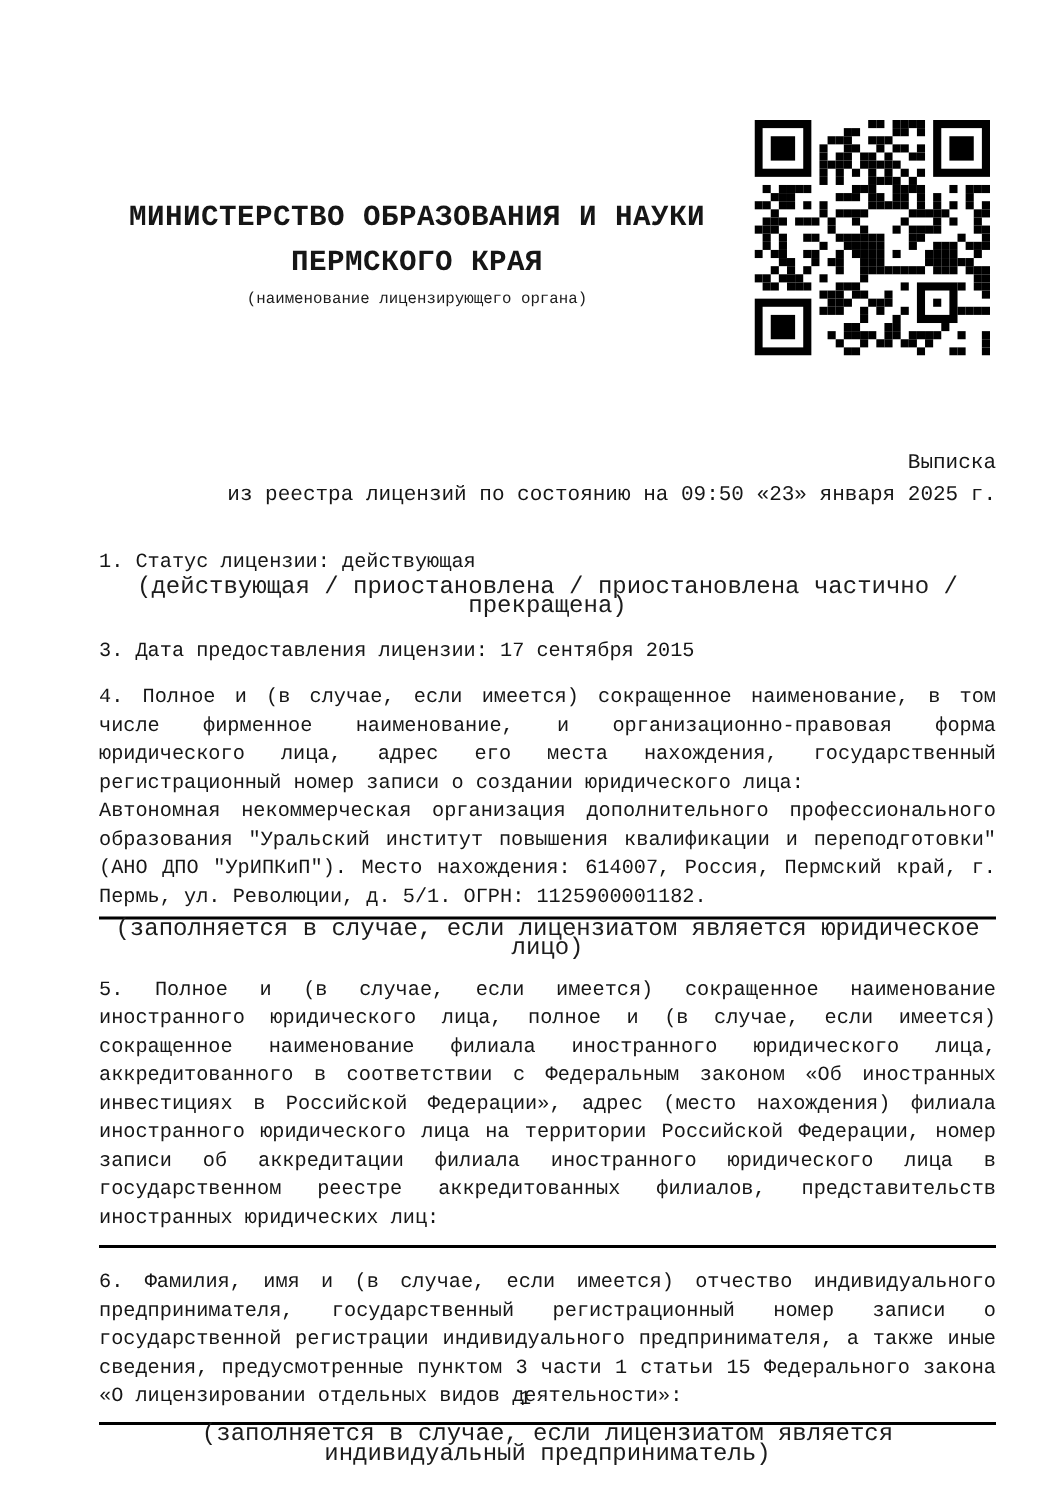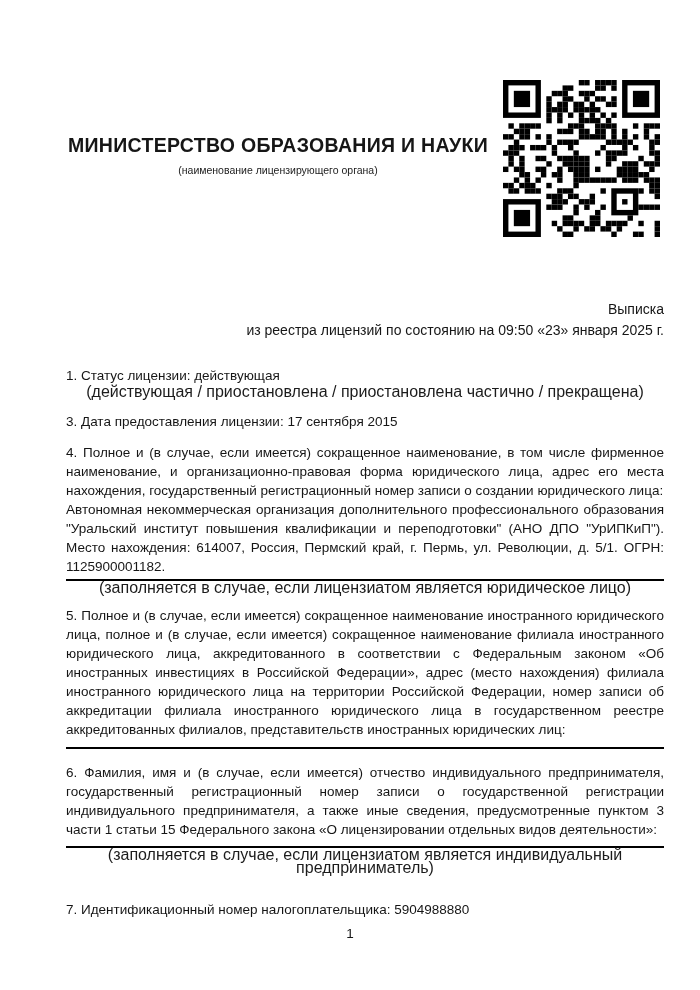--- a/index.html
+++ b/index.html
@@ -1,20 +1,20 @@
 <!DOCTYPE html>
 <html><head>
 <meta charset="utf-8">
 <style>
   html,body{margin:0;padding:0;background:#ffffff;}
   .page{
     position:relative;
     width:700px;height:990px;
     background:#ffffff;
-    font-family:Liberation Sans, sans-serif;
+    font-family:Liberation Mono, monospace;
     color:#161616;
     overflow:hidden;
   }
   
   .header-text{
     position:absolute;top:130px;left:66px;width:424px;
     text-align:center;
   }
   .ministry{font-weight:700;font-size:19.5px;line-height:30px;letter-spacing:.3px;}
   .header-caption{font-size:10.5px;line-height:13px;margin-top:4px;color:#1c1c1c;}
@@ -49,20 +49,21 @@
     text-align:center;font-size:13.5px;
   }
 </style>
 </head>
 <body>
 
 <div class="page">
 
   <div class="header-text">
     <div class="ministry">МИНИСТЕРСТВО ОБРАЗОВАНИЯ И НАУКИ</div>
+    <div class="ministry">ПЕРМСКОГО КРАЯ</div>
     <div class="header-caption">(наименование лицензирующего органа)</div>
   </div>
 
   <div class="qr"><svg width="157" height="157" viewBox="0 0 157 157" fill="#000000" xmlns="http://www.w3.org/2000/svg">
         <rect x="75.79" y="0.00" width="5.41" height="5.41"></rect>
         <rect x="81.21" y="0.00" width="5.41" height="5.41"></rect>
         <rect x="92.03" y="0.00" width="5.41" height="5.41"></rect>
         <rect x="97.45" y="0.00" width="5.41" height="5.41"></rect>
         <rect x="102.86" y="0.00" width="5.41" height="5.41"></rect>
         <rect x="108.28" y="0.00" width="5.41" height="5.41"></rect>

